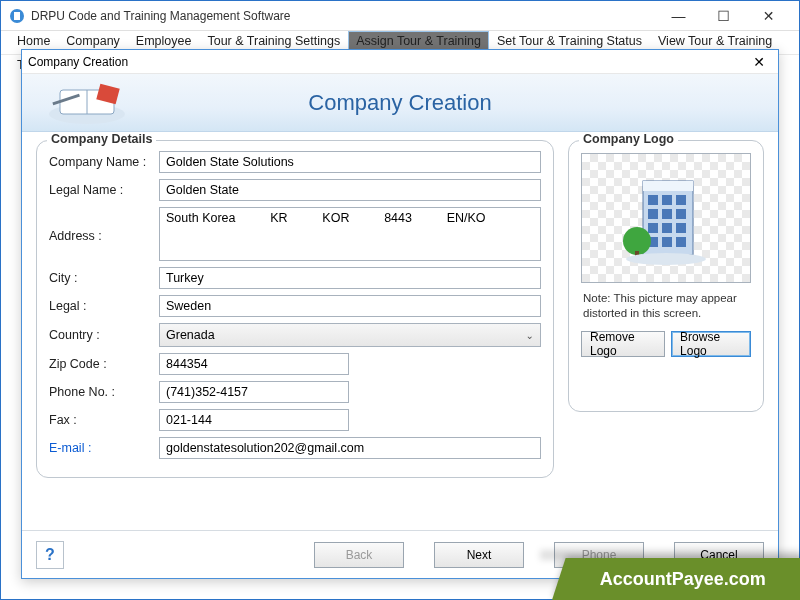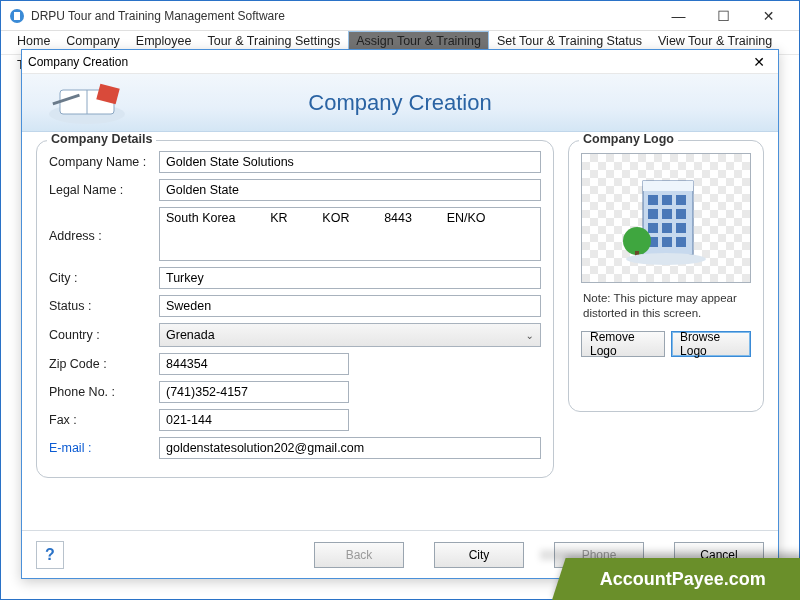--- a/index.html
+++ b/index.html
@@ -64,21 +64,21 @@
 <body>
 
 <div class="main-window">
   <div class="titlebar">
     <span class="icon">
       <svg viewBox="0 0 16 16">
           <circle cx="8" cy="8" r="7" fill="#3a8ad6"></circle>
           <rect x="5" y="4" width="6" height="8" fill="#fff"></rect>
         </svg>
     </span>
-    <span class="title">DRPU Tour and Training Management Software</span>
+    <span class="title">DRPU Code and Training Management Software</span>
     <div class="winbtns">
       <div class="winbtn">—</div>
       <div class="winbtn">☐</div>
       <div class="winbtn close">✕</div>
     </div>
   </div>
   <div class="menubar">
     <div class="menuitem">Home</div>
     <div class="menuitem">Company</div>
     <div class="menuitem">Employee</div>
@@ -125,21 +125,21 @@
         </div>
         <div class="form-row addr-row">
           <span class="lbl">Address :</span>
           <textarea style="">South Korea          KR          KOR          8443          EN/KO</textarea>
         </div>
         <div class="form-row">
           <span class="lbl">City :</span>
           <input type="text" value="Turkey" style="">
         </div>
         <div class="form-row">
-          <span class="lbl">Status :</span>
+          <span class="lbl">Legal :</span>
           <input type="text" value="Sweden" style="">
         </div>
         <div class="form-row">
           <span class="lbl">Country :</span>
           <div class="select">
             <span>Grenada</span>
             <span class="chev">⌄</span>
           </div>
         </div>
         <div class="form-row">
@@ -193,21 +193,21 @@
           <div class="btn focus">Browse Logo</div>
         </div>
       </div>
     </div>
   </div>
 
   <div class="footer">
     <div class="help">?</div>
     <div class="spacer"></div>
     <div class="btn disabled">Back</div>
-    <div class="btn">City</div>
+    <div class="btn">Next</div>
     <div class="btn disabled">Phone</div>
     <div class="btn">Cancel</div>
   </div>
 </div>
 
 <div class="watermark-shadow"></div>
 <div class="watermark">
   <span>AccountPayee.com</span>
 </div>
 

